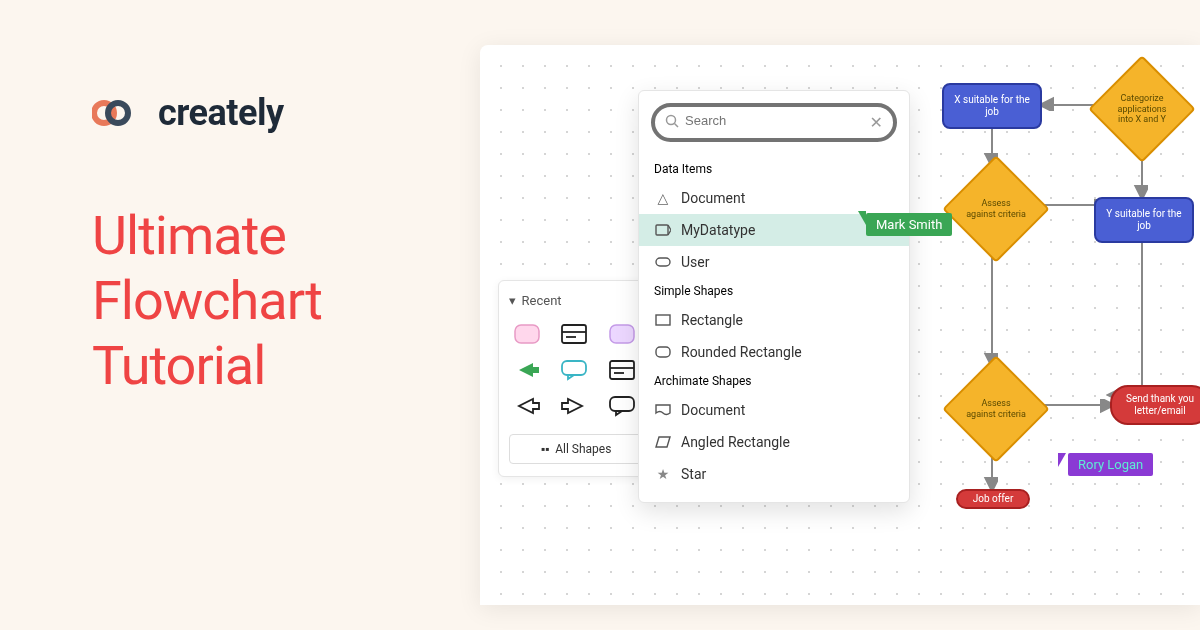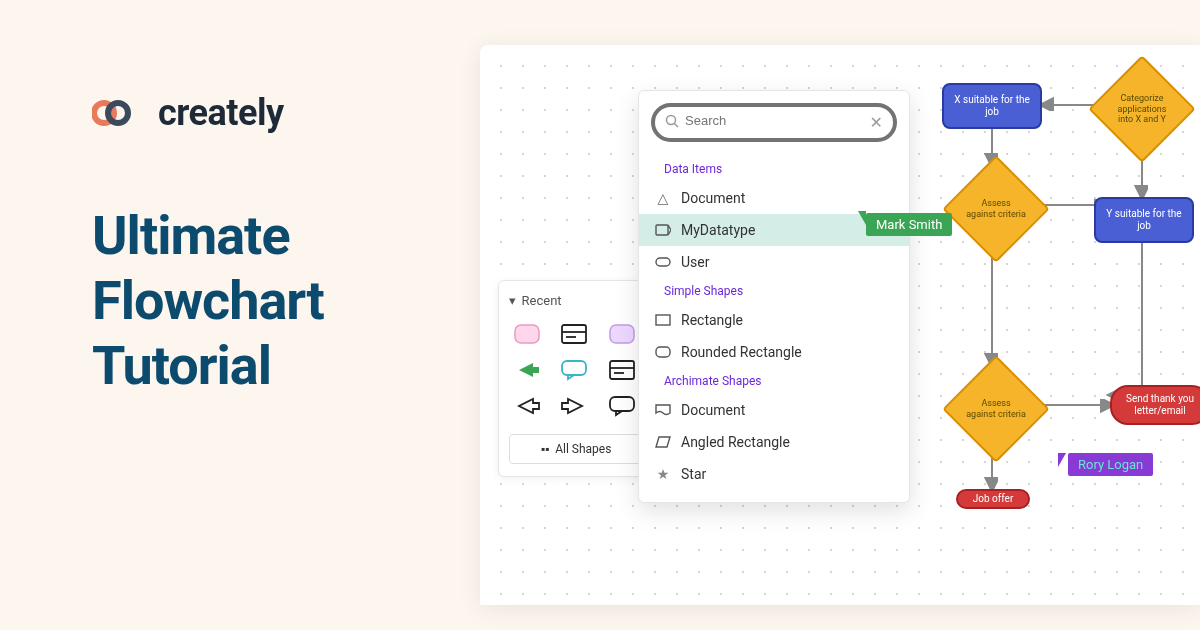--- a/index.html
+++ b/index.html
@@ -1,32 +1,32 @@
 <!DOCTYPE html>
 <html><head>
 <meta charset="utf-8">
 <style>
 *{margin:0;padding:0;box-sizing:border-box}
 body{width:1200px;height:630px;background:#fcf6ef;font-family:-apple-system,BlinkMacSystemFont,"Segoe UI",Roboto,sans-serif;overflow:hidden;position:relative}
 .left{position:absolute;left:92px;top:92px;width:360px}
 .logo-row{display:flex;align-items:center;gap:24px;margin-bottom:70px}
 .logo-mark{width:42px;height:28px;position:relative;flex-shrink:0}
 .logo-text{font-size:36px;font-weight:700;color:#1e2a38;letter-spacing:-0.5px}
-.headline{font-size:54px;font-weight:700;color:#0c4a6e;line-height:1.2;letter-spacing:-1px}
+.headline{font-size:54px;font-weight:400;color:#ef4444;line-height:1.2;letter-spacing:-1px}
 .canvas{position:absolute;left:480px;top:45px;width:720px;height:560px;background:#fff;border-radius:8px 0 0 0;box-shadow:0 4px 24px rgba(0,0,0,0.08)}
 .dots{position:absolute;inset:0;background-image:radial-gradient(circle,#d5d5d5 1.2px,transparent 1.2px);background-size:22px 22px;background-position:10px 10px;border-radius:8px 0 0 0}
 .sidebar{position:absolute;left:18px;top:235px;width:156px;background:#fff;border:1px solid #e5e5e5;border-radius:6px;padding:12px 10px;box-shadow:0 2px 8px rgba(0,0,0,0.06)}
 .recent-header{display:flex;align-items:center;gap:6px;color:#555;font-size:13px;margin-bottom:12px}
 .shape-grid{display:grid;grid-template-columns:repeat(3,1fr);gap:8px;margin-bottom:14px}
 .shape-cell{width:36px;height:28px;display:flex;align-items:center;justify-content:center;border-radius:4px;cursor:pointer}
 .allshapes{display:flex;align-items:center;justify-content:center;gap:6px;border:1px solid #ddd;border-radius:4px;padding:7px 8px;font-size:12px;color:#333;cursor:pointer}
 .popover{position:absolute;left:158px;top:45px;width:272px;background:#fff;border:1px solid #e5e5e5;border-radius:6px;box-shadow:0 8px 24px rgba(0,0,0,0.12);padding:12px 0}
 .search-row{display:flex;align-items:flex-start;margin:0 12px 14px;border:4px solid #737373;border-radius:20px;padding:6px 10px}
 .search-row input{border:0;outline:0;flex:1;font-size:13px;color:#888;margin-left:6px;background:transparent}
-.section-label{font-size:12px;color:#6d28d9;padding:6px 25px}
+.section-label{font-size:12px;color:#000000;padding:6px 15px}
 .list-item{display:flex;align-items:center;gap:10px;padding:8px 16px;font-size:14px;color:#333;cursor:pointer}
 .list-item.sel{background:#d4ede6}
 .li-icon{width:16px;height:14px;display:flex;align-items:center;justify-content:center;color:#666}
 
 .node{position:absolute;font-size:10px;text-align:center;display:flex;align-items:center;justify-content:center;line-height:1.2;padding:4px}
 .rect-blue{background:#4a5fd4;border:2px solid #2a3aa0;color:#fff;border-radius:8px}
 .diamond{width:76px;height:76px;color:#5a4a00}
 .diamond-inner{width:100%;height:100%;transform:rotate(45deg);background:#f5b42a;border:2px solid #d98e00;border-radius:4px}
 .diamond-text{position:absolute;inset:0;display:flex;align-items:center;justify-content:center;font-size:9px;padding:12px}
 .pill{background:#d43a3a;border:2px solid #a82020;color:#fff;border-radius:18px}

